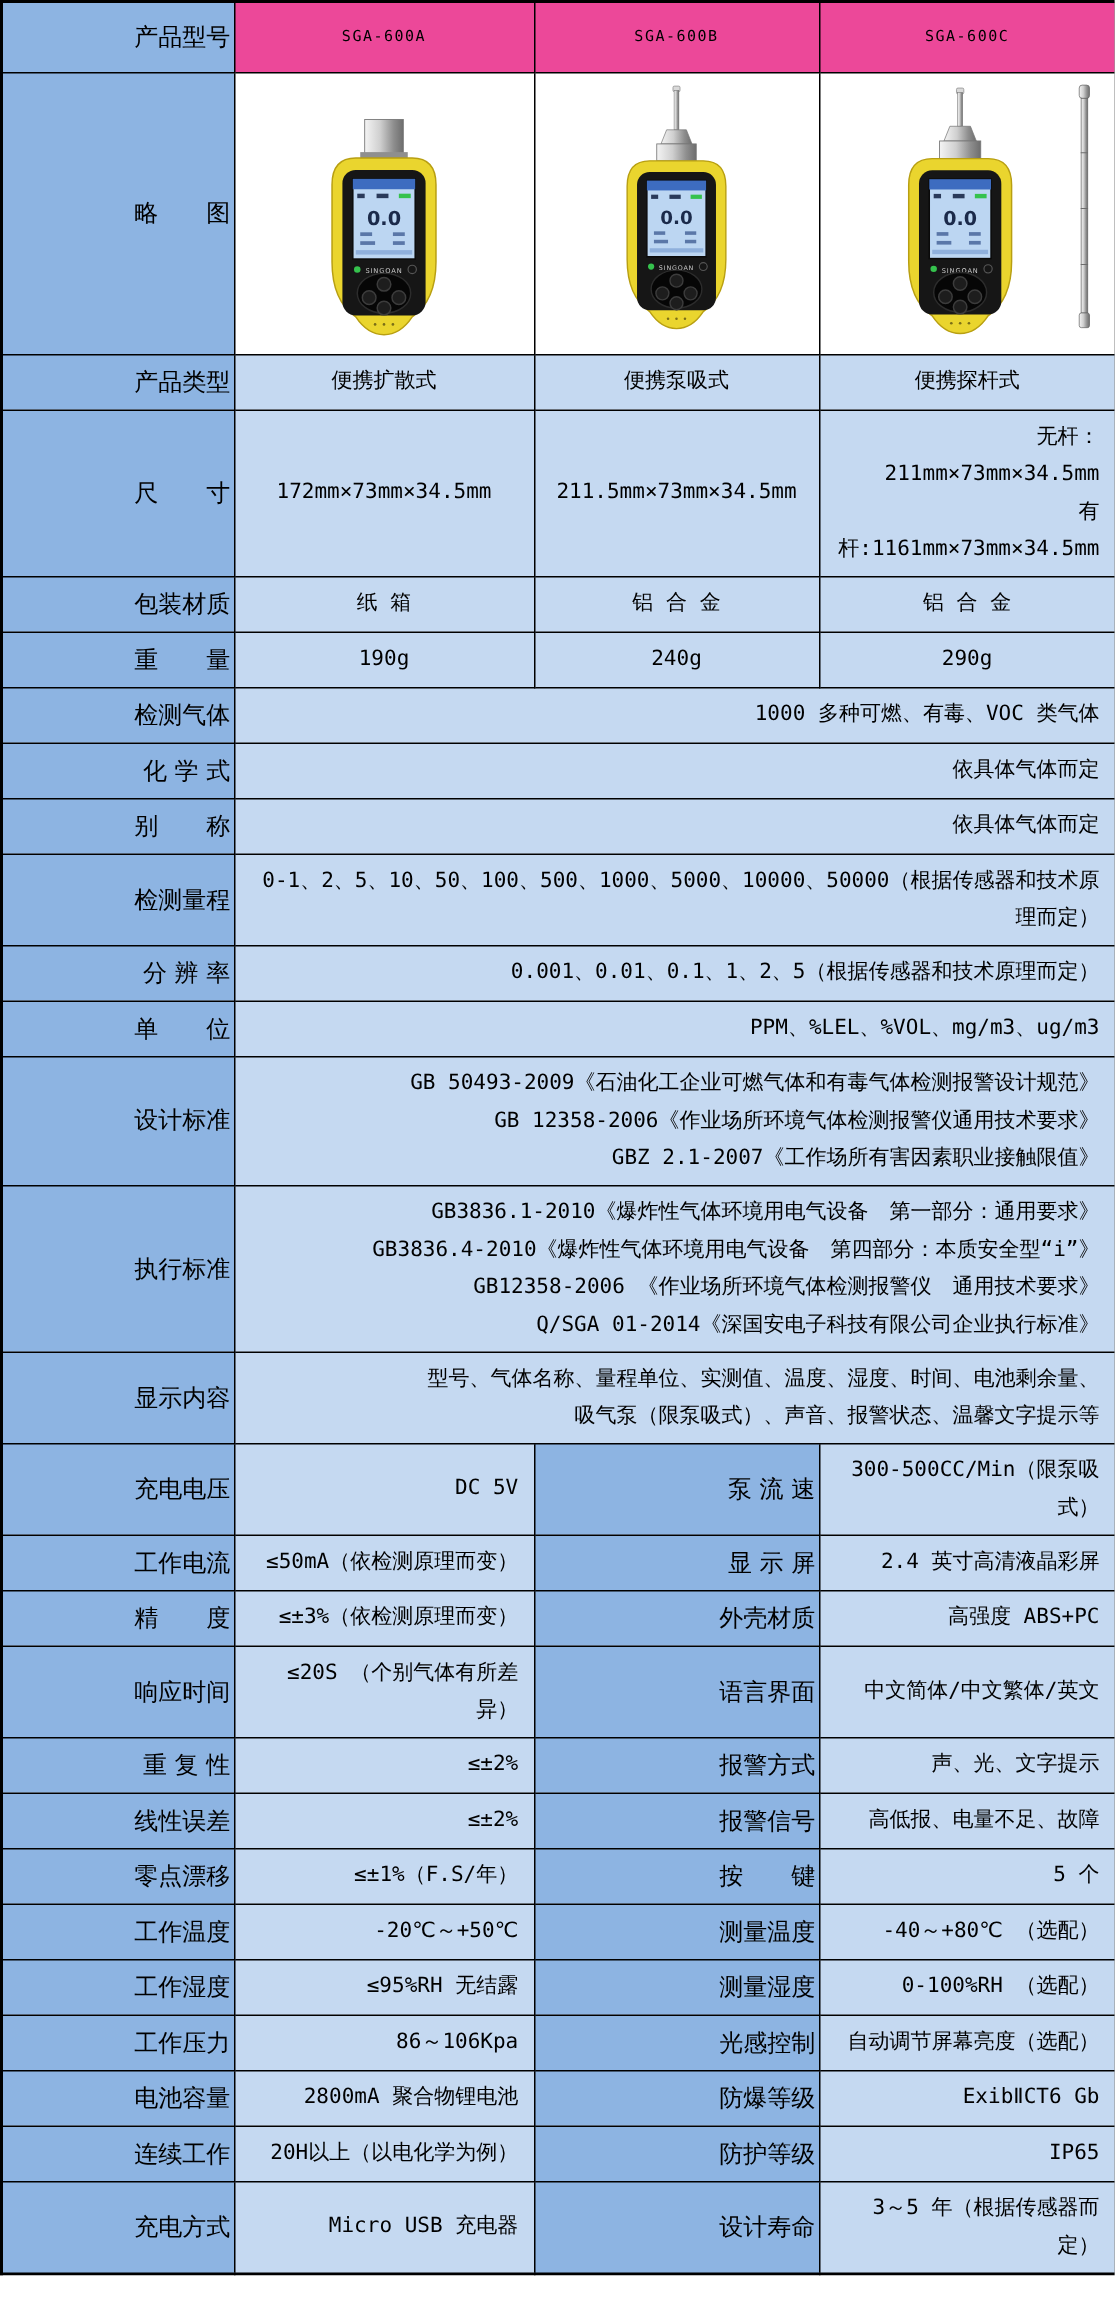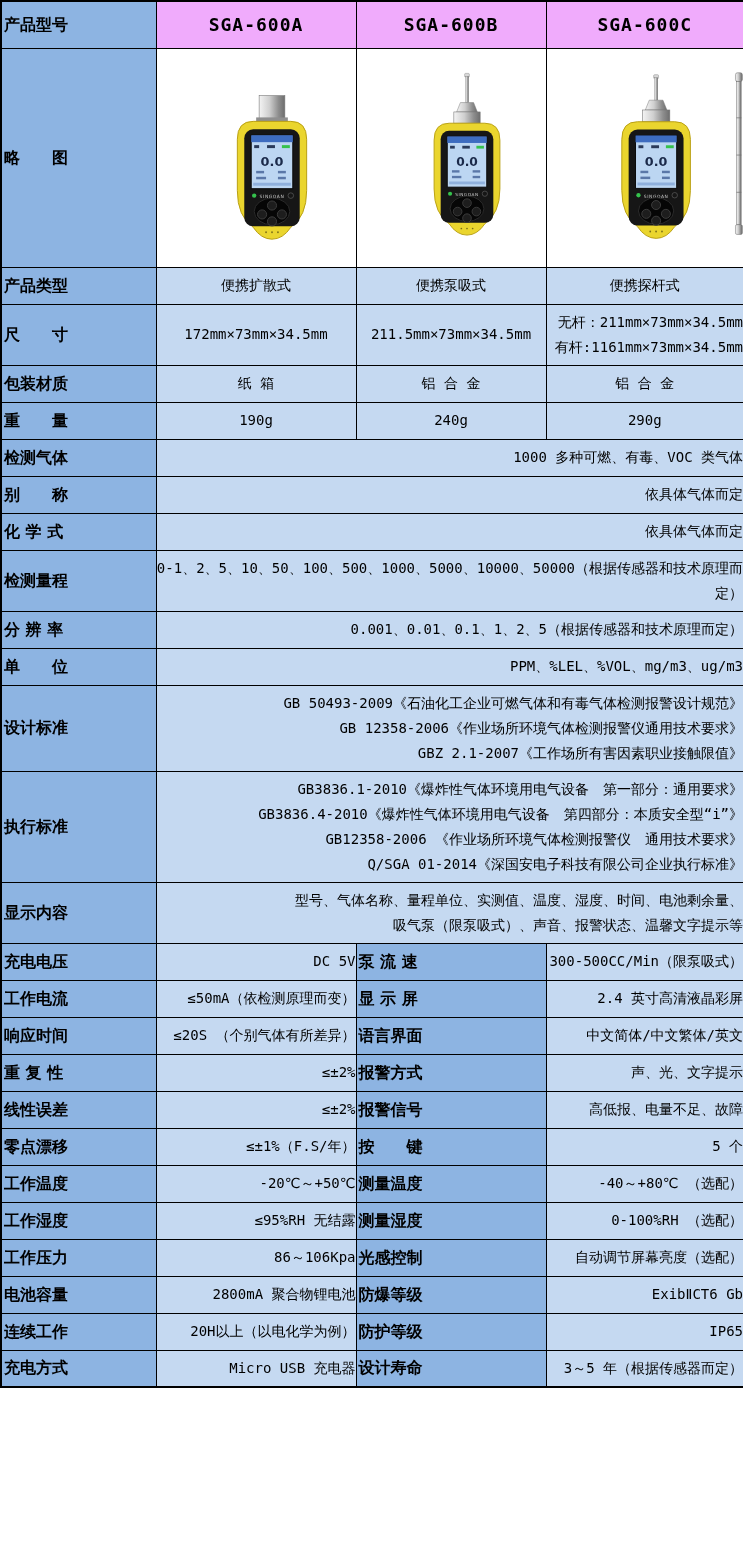--- a/index.html
+++ b/index.html
@@ -1,31 +1,31 @@
 <!DOCTYPE html>
 <html><head>
 <meta charset="utf-8">
 <style>
   html,body{margin:0;padding:0;background:#ffffff;}
   body{width:743px;font-family:"DejaVu Sans","Liberation Sans",sans-serif;color:#000;}
   table.spec{border-collapse:collapse;table-layout:fixed;width:743px;border:2px solid #000;}
   col.c0{width:155px}col.c1{width:200px}col.c2{width:190px}col.c3{width:198px}
   th,td{border:1px solid #000;vertical-align:middle;}
-  th.lbl{background:#8DB4E2;font-weight:700;font-size:16px;text-align:left;
+  th.lbl{background:#8DB4E2;font-weight:400;font-size:16px;text-align:right;
          padding:4px 2px;white-space:pre-line;line-height:24px;}
-  td.val{background:#C5D9F1;font-size:14px;padding:5px 0;white-space:pre-line;
+  td.val{background:#C5D9F1;font-size:14px;padding:5px 10px;white-space:pre-line;
          font-family:"DejaVu Sans Mono","DejaVu Sans",sans-serif;line-height:25px;}
   td.center{text-align:center}
   td.left{text-align:right}
   tr.r-std{height:37px}
   tr.r-header{height:47px}
-  tr.r-header td.model{background:#f0abfc;text-align:center;font-size:18px;
-         font-family:"DejaVu Sans Mono","Liberation Mono",monospace;letter-spacing:1px;font-weight:bold;}
+  tr.r-header td.model{background:#ec4899;text-align:center;font-size:10px;
+         font-family:"DejaVu Sans Mono","Liberation Mono",monospace;letter-spacing:1px;}
   tr.r-sketch{height:188px}
-  td.img{background:#ffffff;padding:16px;text-align:center;vertical-align:middle;}
+  td.img{background:#ffffff;padding:0;text-align:center;vertical-align:middle;}
   td.img svg{display:block;margin:0 auto;}
 </style>
 </head>
 <body>
 
 <svg width="0" height="0" style="position:absolute" aria-hidden="true">
   <defs>
     <linearGradient id="g-silver" x1="0" y1="0" x2="1" y2="0">
       <stop offset="0" stop-color="#f4f4f4"></stop>
         <stop offset="0.4" stop-color="#cfcfcf"></stop>
@@ -182,25 +182,25 @@
         <th class="lbl">重　　量</th>
         <td class="val center">190g</td>
         <td class="val center">240g</td>
         <td class="val center">290g</td>
       </tr>
       <tr class="r-std">
         <th class="lbl">检测气体</th>
         <td class="val left" colspan="3">1000 多种可燃、有毒、VOC 类气体</td>
       </tr>
       <tr class="r-std">
+        <th class="lbl">化 学 式</th>
+        <td class="val left" colspan="3">依具体气体而定</td>
+      </tr>
+      <tr class="r-std">
         <th class="lbl">别　　称</th>
-        <td class="val left" colspan="3">依具体气体而定</td>
-      </tr>
-      <tr class="r-std">
-        <th class="lbl">化 学 式</th>
         <td class="val left" colspan="3">依具体气体而定</td>
       </tr>
       <tr class="r-std">
         <th class="lbl">检测量程</th>
         <td class="val left" colspan="3">0-1、2、5、10、50、100、500、1000、5000、10000、50000（根据传感器和技术原理而定）</td>
       </tr>
       <tr class="r-std">
         <th class="lbl">分 辨 率</th>
         <td class="val left" colspan="3">0.001、0.01、0.1、1、2、5（根据传感器和技术原理而定）</td>
       </tr>
@@ -232,20 +232,26 @@
         <th class="lbl">泵 流 速</th>
         <td class="val left">300-500CC/Min（限泵吸式）</td>
       </tr>
       <tr class="r-std">
         <th class="lbl">工作电流</th>
         <td class="val left">≤50mA（依检测原理而变）</td>
         <th class="lbl">显 示 屏</th>
         <td class="val left">2.4 英寸高清液晶彩屏</td>
       </tr>
       <tr class="r-std">
+        <th class="lbl">精　　度</th>
+        <td class="val left">≤±3%（依检测原理而变）</td>
+        <th class="lbl">外壳材质</th>
+        <td class="val left">高强度 ABS+PC</td>
+      </tr>
+      <tr class="r-std">
         <th class="lbl">响应时间</th>
         <td class="val left">≤20S （个别气体有所差异）</td>
         <th class="lbl">语言界面</th>
         <td class="val left">中文简体/中文繁体/英文</td>
       </tr>
       <tr class="r-std">
         <th class="lbl">重 复 性</th>
         <td class="val left">≤±2%</td>
         <th class="lbl">报警方式</th>
         <td class="val left">声、光、文字提示</td>

